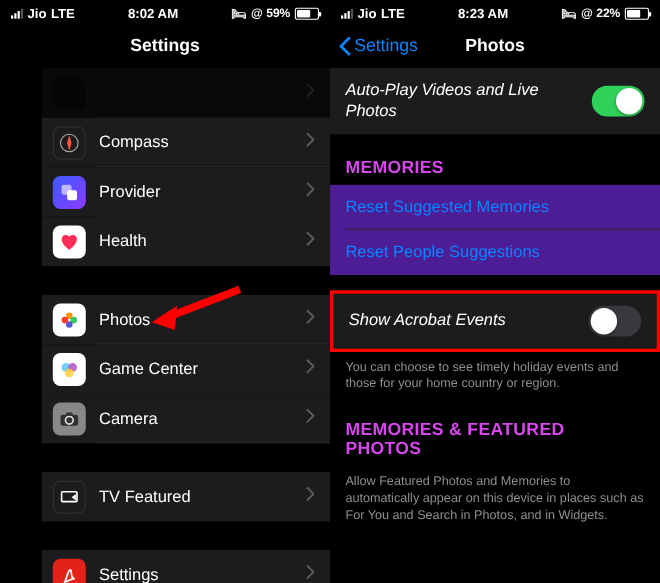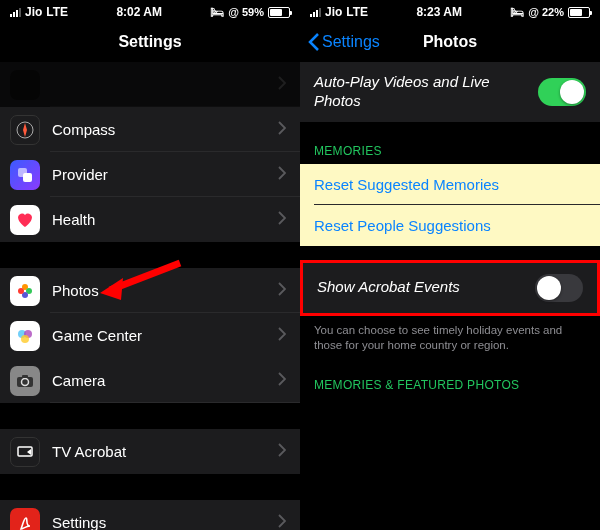--- a/index.html
+++ b/index.html
@@ -12,31 +12,31 @@
     .signal i { width: 2px; background: #fff; display: inline-block; }
     .signal i:nth-child(1){height:3px}.signal i:nth-child(2){height:5px}.signal i:nth-child(3){height:7px}.signal i:nth-child(4){height:9px;background:#555}
     .battery { width: 22px; height: 11px; border: 1px solid #fff; border-radius: 2px; position: relative; display: inline-block; }
     .battery::after { content:''; position:absolute; right:-3px; top:3px; width:2px; height:4px; background:#fff; border-radius:0 1px 1px 0; }
     .battery i { position:absolute; left:1px; top:1px; bottom:1px; width:59%; background:#fff; border-radius:1px; }
     .navbar { height: 40px; display: flex; align-items: center; justify-content: center; position: relative; }
     .navbar .title { font-size: 16px; font-weight: 600; }
     .navbar .back { position: absolute; left: 8px; display: flex; align-items: center; color: #0a84ff; font-size: 16px; }
     .navbar .back svg { width: 12px; height: 18px; margin-right: 2px; }
     .list { background: #000; }
-    .row { display: flex; align-items: center; height: 45px; background: #1c1c1e; padding: 0 14px; position: relative; }
+    .row { display: flex; align-items: center; height: 45px; background: #1c1c1e; padding: 0 14px; position: relative; margin-left: 38px; }
     .row.with-icon { padding-left: 10px; }
     .row.sep::after { content:''; position:absolute; left:50px; right:0; bottom:0; height:1px; background:#2a2a2c; }
     .app-icon { width: 30px; height: 30px; border-radius: 7px; margin-right: 12px; display:flex; align-items:center; justify-content:center; flex:0 0 30px; }
     .row-label { flex:1; font-size: 15px; }
     .chev { color:#5a5a5d; }
     .chev svg { width:8px; height:14px; }
     .gap { height: 26px; background:#000; }
     .gap.sm { height:14px; }
-    .section-header { padding: 22px 14px 6px; font-size: 12px; color: #22c55e; letter-spacing: 0.3px; }
-    .link-row { background:#fef9c3; padding:12px 14px; color:#0a84ff; font-size:15px; position:relative; }
+    .section-header { padding: 22px 14px 6px; font-size: 16px; color: #d946ef; letter-spacing: 0.3px; font-weight: bold; }
+    .link-row { background:#4c1d95; padding:12px 14px; color:#0a84ff; font-size:15px; position:relative; }
     .link-row.sep::after{content:'';position:absolute;left:14px;right:0;bottom:0;height:1px;background:#2a2a2c;}
     .toggle-row { background:#1c1c1e; padding:11px 14px; display:flex; align-items:center; justify-content:space-between; font-size:15px; position:relative;font-style:italic; }
     .toggle-row .lbl { flex:1; padding-right:10px; line-height:1.25; }
     .switch { width: 48px; height: 28px; border-radius: 14px; position: relative; flex: 0 0 48px; }
     .switch.on { background:#30d158; }
     .switch.off { background:#39393d; }
     .switch .knob { position:absolute; width:24px; height:24px; background:#fff; border-radius:50%; top:2px; box-shadow:0 1px 3px rgba(0,0,0,0.4); }
     .switch.on .knob { right:2px; }
     .switch.off .knob { left:2px; }
     .footer-text { padding:7px 14px 12px; font-size:11.5px; color:#8e8e93; line-height:1.35; }
@@ -164,21 +164,21 @@
           </svg></span>
     </div>
     <div class="gap"></div>
     <div class="row with-icon">
       <span class="app-icon" style="background:#1c1c1e;border:1px solid #333">
           <svg class="ic" viewBox="0 0 20 20">
             <rect x="3" y="5" width="14" height="9" rx="1" fill="none" stroke="#fff" stroke-width="1.5"></rect>
             <path d="M12 10l4 3V7z" fill="#fff"></path>
           </svg>
         </span>
-      <span class="row-label">TV Acrobat</span>
+      <span class="row-label">TV Featured</span>
       <span class="chev"><svg viewBox="0 0 8 14">
             <path d="M1 1l6 6-6 6" stroke="currentColor" stroke-width="1.8" fill="none"></path>
           </svg></span>
     </div>
     <div class="gap"></div>
     <div class="row with-icon">
       <span class="app-icon" style="background:#e2231a">
           <svg class="ic" viewBox="0 0 20 20">
             <path d="M6 16c2-5 3-11 5-11s-1 8 4 8c-4 0-7 3-9 3z" fill="none" stroke="#fff" stroke-width="1.6"></path>
           </svg>
@@ -235,13 +235,14 @@
   <div class="gap sm"></div>
   <div class="toggle-row highlight">
     <span class="lbl">Show Acrobat Events</span>
     <span class="switch off">
         <span class="knob"></span>
       </span>
   </div>
   <div class="footer-text">You can choose to see timely holiday events and those for your home country or region.</div>
 
   <div class="section-header" style="padding-top:12px">MEMORIES &amp; FEATURED PHOTOS</div>
+  <div class="footer-text">Allow Featured Photos and Memories to automatically appear on this device in places such as For You and Search in Photos, and in Widgets.</div>
 </div>
 
 </body></html>

